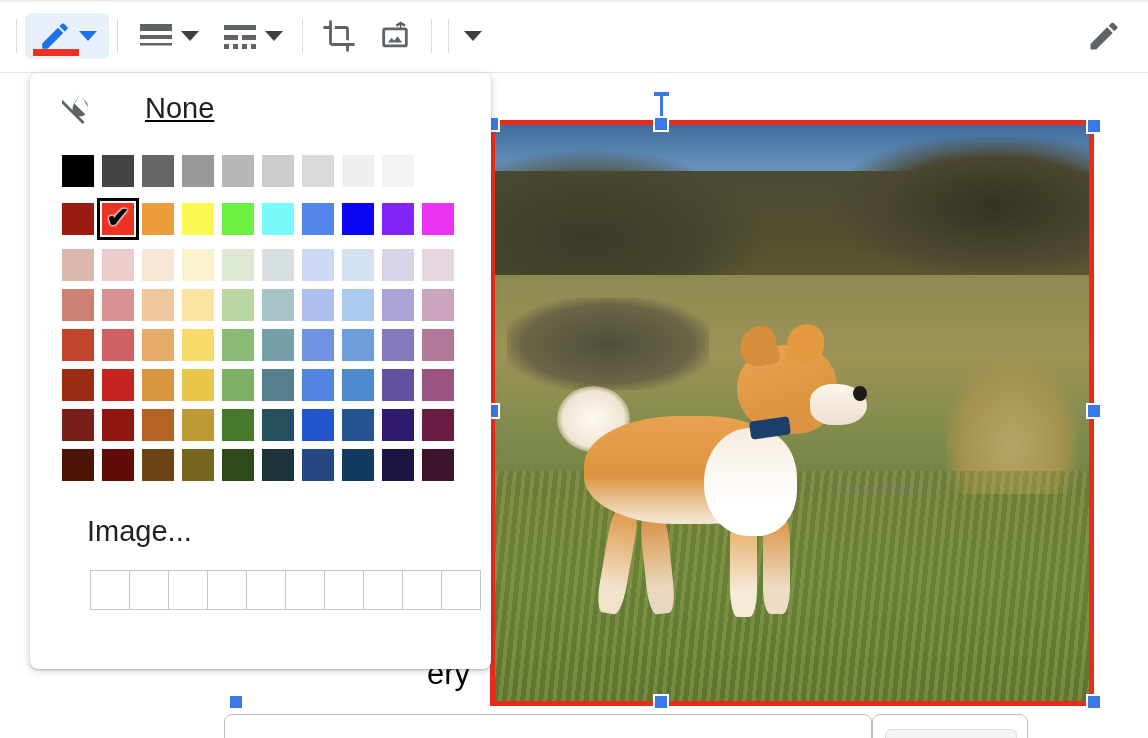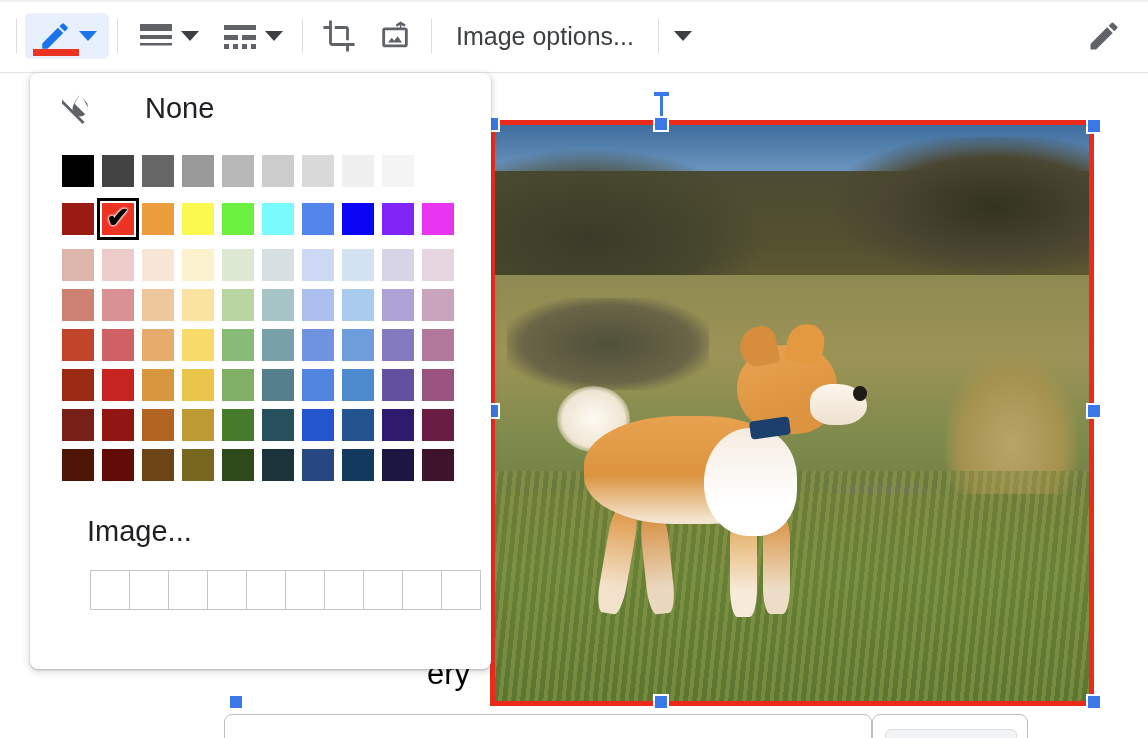--- a/index.html
+++ b/index.html
@@ -106,21 +106,21 @@
   .caret-dark { border-top-color:#3c4043; }
   .pencil-underline { position:absolute; left:8px; bottom:3px; width:46px; height:7px; background:#ea3323; }
 
   
   #color-panel {
     position:absolute; left:30px; top:73px; width:461px; height:596px;
     background:#ffffff; border-radius:8px;
     box-shadow:0 2px 6px 2px rgba(60,64,67,.15), 0 1px 2px rgba(60,64,67,.3);
     z-index:30;
   }
-  #none-row { display:flex; align-items:center; height:70px; padding-left:32px; cursor:pointer; }
+  #none-row { display:flex; align-items:center; height:70px; padding-left:32px; cursor:pointer;text-decoration:underline; }
   #none-row .none-label { font-size:29px; color:#202124; margin-left:47px; }
   .grid { padding:12px 0 0 32px; }
   .swrow { display:flex; margin-bottom:8px; }
   .sw { width:32px; height:32px; margin-right:8px; cursor:pointer; position:relative; }
   .sw.selected { outline:3px solid #000; outline-offset:2px; }
   .sw .check { position:absolute; left:50%; top:50%; transform:translate(-50%,-54%);
                font-size:28px; line-height:1; color:#000;
                text-shadow:0 0 3px #fff,0 0 3px #fff,0 0 2px #fff; font-weight:bold; }
   #custom-label { font-size:29px; color:#202124; padding:26px 0 0 57px; cursor:pointer; }
   #custom-row { display:flex; padding:22px 0 0 60px; }
@@ -259,21 +259,20 @@
       <span class="tb-icon">
         <svg width="34" height="34" viewBox="0 0 24 24">
           <path fill="#5f6368" d="M19 6h-2.5V4.2l2.1 1.2.9-1.6-3.5-2-3.5 2 .9 1.6 2.1-1.2V6H5a2 2 0 0 0-2 2v10a2 2 0 0 0 2 2h14a2 2 0 0 0 2-2V8a2 2 0 0 0-2-2zm0 12H5V8h14v10z"></path>
           <path fill="#5f6368" d="M7 16.5h10l-3.2-4.3-2.4 3.1-1.7-2.1z"></path>
         </svg>
       </span>
     </div>
 
     <div class="tb-sep"></div>
 
-    <div class="tb-text">Image options...</div>
 
     <div class="tb-sep"></div>
 
     <span class="caret caret-dark" style="margin-right:12px;"></span>
 
     <div style="flex:1 1 auto;"></div>
 
     <div class="tb-btn" style="width:56px;margin-right:16px;">
       <span class="tb-icon">
         <svg width="36" height="36" viewBox="0 0 24 24">

